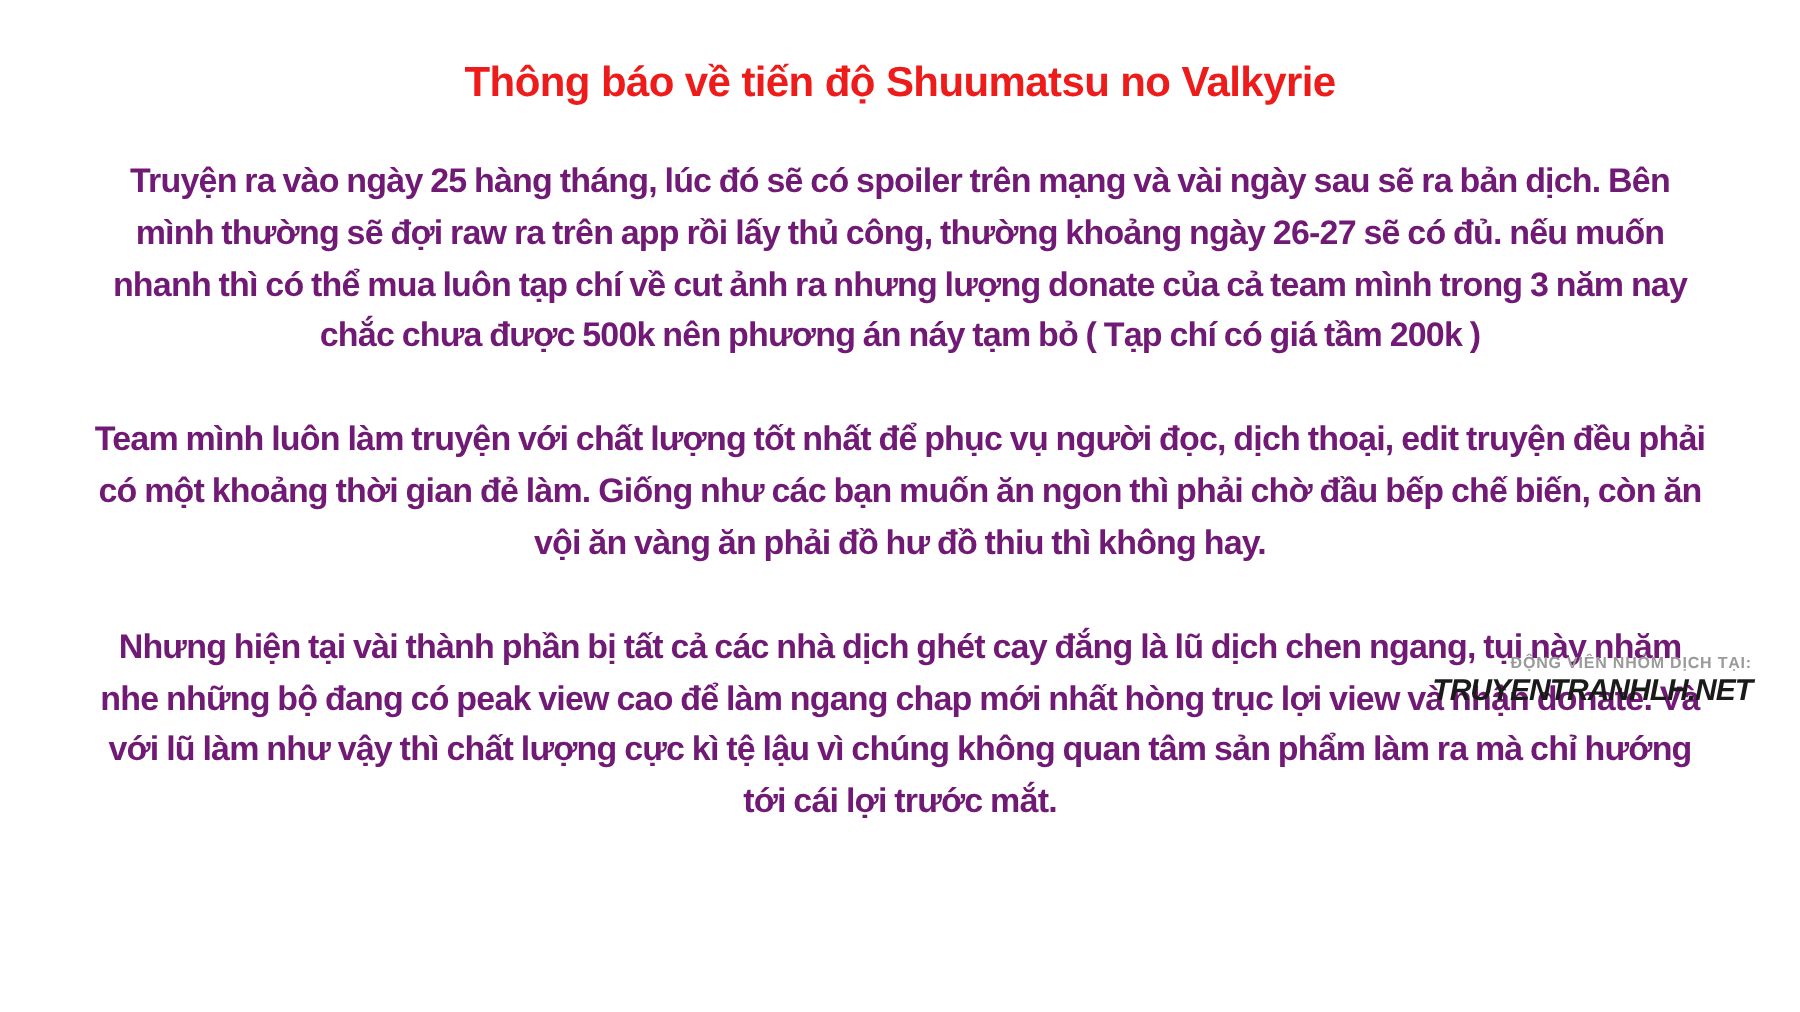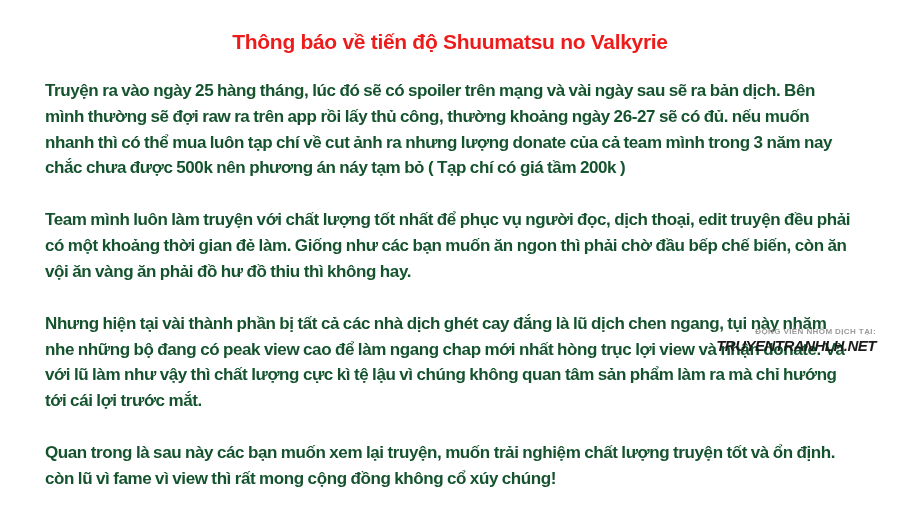--- a/index.html
+++ b/index.html
@@ -27,28 +27,28 @@
     text-align: center;
   }
   .notice-title {
     color: #ee1b1b;
     font-size: 21px;
     font-weight: bold;
     letter-spacing: -0.3px;
     margin: 0 0 24px 0;
   }
   .notice-paragraph {
-    color: #14532d;
+    color: #701a75;
     font-size: 17px;
     font-weight: bold;
     line-height: 1.52;
     letter-spacing: -0.4px;
     word-spacing: -0.5px;
     margin: 0 0 26px 0;
-    text-align: left;
+    text-align: center;
   }
   .footer-credit {
     position: absolute;
     right: 24px;
     bottom: 8px;
     text-align: right;
   }
   .footer-support-label {
     display: block;
     color: #9a9a9a;
@@ -72,20 +72,19 @@
 <div class="notice-page">
   <div class="content">
     <h1 class="notice-title">Thông báo về tiến độ Shuumatsu no Valkyrie</h1>
 
     <p class="notice-paragraph">Truyện ra vào ngày 25 hàng tháng, lúc đó sẽ có spoiler trên mạng và vài ngày sau sẽ ra bản dịch. Bên mình thường sẽ đợi raw ra trên app rồi lấy thủ công, thường khoảng ngày 26-27 sẽ có đủ. nếu muốn nhanh thì có thể mua luôn tạp chí về cut ảnh ra nhưng lượng donate của cả team mình trong 3 năm nay chắc chưa được 500k nên phương án náy tạm bỏ ( Tạp chí có giá tầm 200k )</p>
 
     <p class="notice-paragraph">Team mình luôn làm truyện với chất lượng tốt nhất để phục vụ người đọc, dịch thoại, edit truyện đều phải có một khoảng thời gian đẻ làm. Giống như các bạn muốn ăn ngon thì phải chờ đầu bếp chế biến, còn ăn vội ăn vàng ăn phải đồ hư đồ thiu thì không hay.</p>
 
     <p class="notice-paragraph">Nhưng hiện tại vài thành phần bị tất cả các nhà dịch ghét cay đắng là lũ dịch chen ngang, tụi này nhăm nhe những bộ đang có peak view cao để làm ngang chap mới nhất hòng trục lợi view và nhận donate. Và với lũ làm như vậy thì chất lượng cực kì tệ lậu vì chúng không quan tâm sản phẩm làm ra mà chỉ hướng tới cái lợi trước mắt.</p>
 
-    <p class="notice-paragraph">Quan trong là sau này các bạn muốn xem lại truyện, muốn trải nghiệm chất lượng truyện tốt và ổn định. còn lũ vì fame vì view thì rất mong cộng đồng không cổ xúy chúng!</p>
   </div>
 
   <div class="footer-credit">
     <span class="footer-support-label">ĐỘNG VIÊN NHÓM DỊCH TẠI:</span>
     <span class="footer-site-name">TRUYENTRANHLH.NET</span>
   </div>
 </div>
 
 </body></html>

